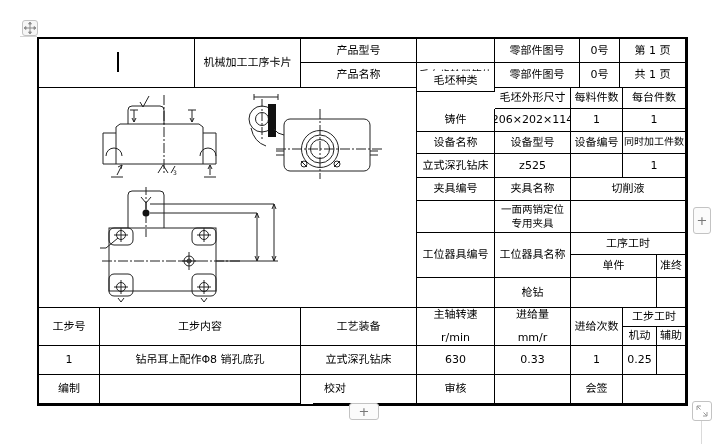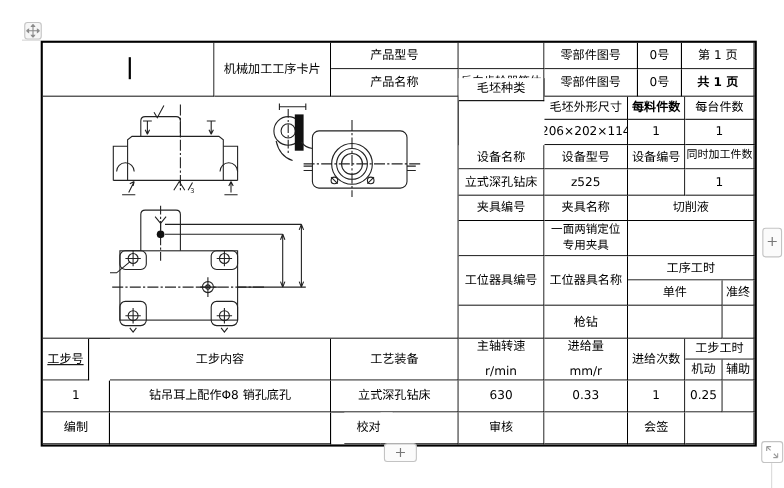--- a/index.html
+++ b/index.html
@@ -52,21 +52,21 @@
   <div class="c" style="left:156px;top:0;width:106px;height:49px;">机械加工工序卡片</div>
   <div class="c" style="left:262px;top:0;width:116px;height:24px;">产品型号</div>
   <div class="c" style="left:378px;top:0;width:78px;height:24px;"></div>
   <div class="c" style="left:456px;top:0;width:85px;height:24px;">零部件图号</div>
   <div class="c" style="left:541px;top:0;width:40px;height:24px;">0号</div>
   <div class="c" style="left:581px;top:0;width:66px;height:24px;">第 1 页</div>
   <div class="c" style="left:262px;top:24px;width:116px;height:25px;">产品名称</div>
   <div class="c s105" style="left:378px;top:24px;width:78px;height:25px;">反向齿轮器箱体</div>
   <div class="c" style="left:456px;top:24px;width:85px;height:25px;">零部件图号</div>
   <div class="c" style="left:541px;top:24px;width:40px;height:25px;">0号</div>
-  <div class="c" style="left:581px;top:24px;width:66px;height:25px;font-weight:bold;">共 1 页</div>
+  <div class="c" style="left:581px;top:24px;width:66px;height:25px;">共 1 页</div>
 
   <div class="c drawcell" style="left:0;top:49px;width:378px;height:220px;">
     <svg width="376" height="218" viewBox="0 0 376 218">
       <g stroke="#222" stroke-width="1" fill="none">
 
         <g>
           <line x1="124" y1="6" x2="124" y2="84" stroke-dasharray="10 2 2 2"></line>
           <path d="M88 35 V21 q0 -4 4 -4 h28 q4 0 4 4 v14"></path>
           <path d="M76 75 V38 L80 35 H159 L163 38 V75"></path>
           <path d="M76 44 H63 V75"></path>
@@ -135,23 +135,24 @@
           <path d="M234 115 l-2 5 M234 115 l2 5 M234 172 l-2 -5 M234 172 l2 -5"></path>
           <path d="M217 124 l-2 5 M217 124 l2 5 M217 172 l-2 -5 M217 172 l2 -5"></path>
           <path d="M78 149 l-12 10 h-6"></path>
         </g>
       </g>
     </svg>
   </div>
 
   <div class="c" style="left:378px;top:32px;width:78px;height:21px;">毛坯种类</div>
   <div class="c" style="left:456px;top:49px;width:76px;height:21px;">毛坯外形尺寸</div>
-  <div class="c" style="left:532px;top:49px;width:52px;height:21px;font-weight:bold;">每料件数</div>
+  <div class="c" style="left:532px;top:49px;width:52px;height:21px;">每料件数</div>
   <div class="c" style="left:584px;top:49px;width:63px;height:21px;">每台件数</div>
 
+  <div class="c" style="left:378px;top:70px;width:78px;height:23px;">铸件</div>
   <div class="c" style="left:456px;top:70px;width:76px;height:23px;">206×202×114</div>
   <div class="c" style="left:532px;top:70px;width:52px;height:23px;">1</div>
   <div class="c" style="left:584px;top:70px;width:63px;height:23px;">1</div>
 
   <div class="c" style="left:378px;top:93px;width:78px;height:22px;">设备名称</div>
   <div class="c" style="left:456px;top:93px;width:76px;height:22px;">设备型号</div>
   <div class="c" style="left:532px;top:93px;width:52px;height:22px;">设备编号</div>
   <div class="c s10" style="left:584px;top:93px;width:63px;height:22px;">同时加工件数</div>
 
   <div class="c" style="left:378px;top:115px;width:78px;height:24px;">立式深孔钻床</div>
@@ -171,21 +172,21 @@
   <div class="c" style="left:456px;top:194px;width:76px;height:45px;">工位器具名称</div>
   <div class="c" style="left:532px;top:194px;width:115px;height:22px;">工序工时</div>
   <div class="c" style="left:532px;top:216px;width:86px;height:23px;">单件</div>
   <div class="c" style="left:618px;top:216px;width:29px;height:23px;">准终</div>
 
   <div class="c" style="left:378px;top:239px;width:78px;height:30px;"></div>
   <div class="c" style="left:456px;top:239px;width:76px;height:30px;">枪钻</div>
   <div class="c" style="left:532px;top:239px;width:86px;height:30px;"></div>
   <div class="c" style="left:618px;top:239px;width:29px;height:30px;"></div>
 
-  <div class="c" style="left:0;top:269px;width:42px;height:38px;text-decoration:underline;">工步号</div>
+  <div class="c" style="left:0;top:269px;width:61px;height:38px;">工步号</div>
   <div class="c" style="left:61px;top:269px;width:201px;height:38px;">工步内容</div>
   <div class="c" style="left:262px;top:269px;width:116px;height:38px;">工艺装备</div>
   <div class="c col" style="left:378px;top:269px;width:78px;height:38px;">
     <span>主轴转速</span>
     <span>r/min</span>
   </div>
   <div class="c col" style="left:456px;top:269px;width:76px;height:38px;">
     <span>进给量</span>
     <span>mm/r</span>
   </div>

